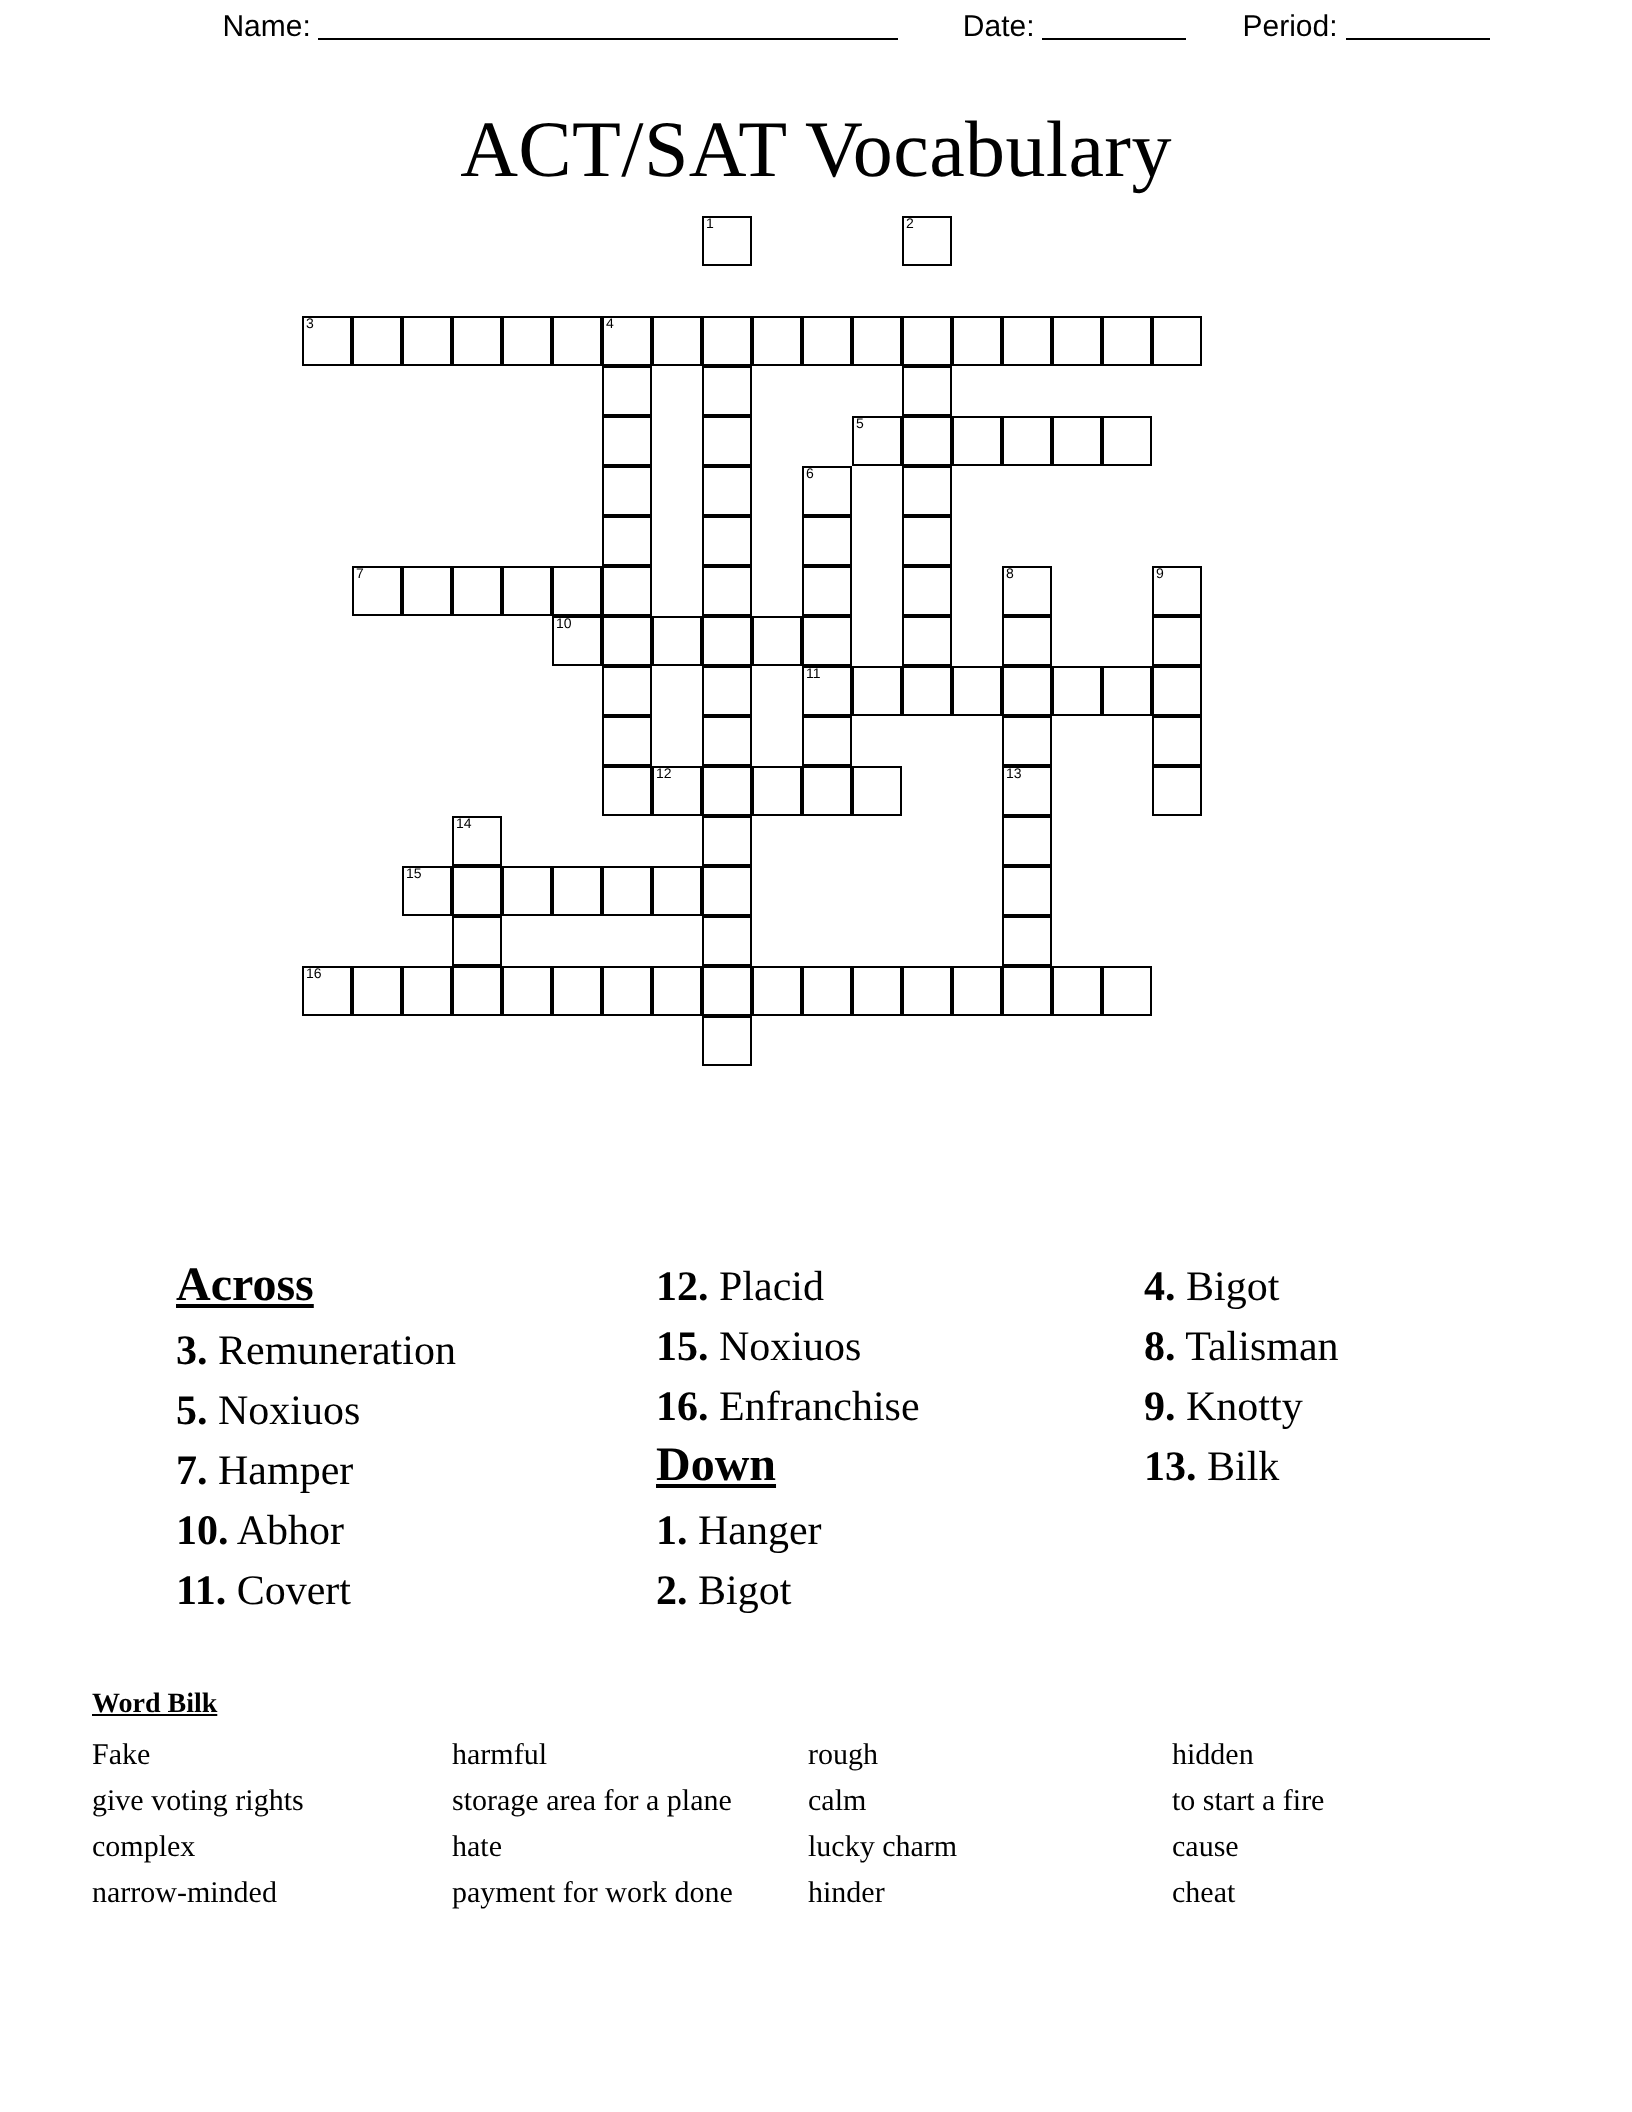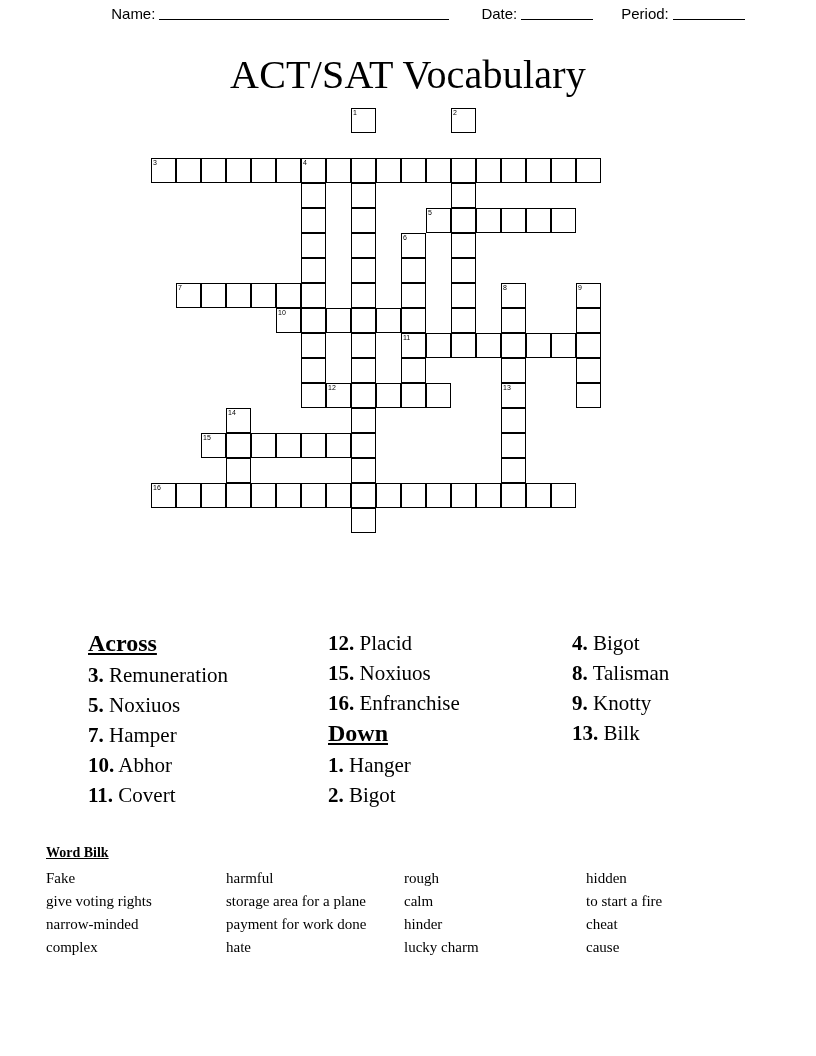--- a/index.html
+++ b/index.html
@@ -350,27 +350,27 @@
         <span class="wb-cell wb-c2">rough</span>
         <span class="wb-cell wb-c3">hidden</span>
       </div>
       <div class="wb-row">
         <span class="wb-cell wb-c0">give voting rights</span>
         <span class="wb-cell wb-c1">storage area for a plane</span>
         <span class="wb-cell wb-c2">calm</span>
         <span class="wb-cell wb-c3">to start a fire</span>
       </div>
       <div class="wb-row">
+        <span class="wb-cell wb-c0">complex</span>
+        <span class="wb-cell wb-c1">hate</span>
+        <span class="wb-cell wb-c2">lucky charm</span>
+        <span class="wb-cell wb-c3">cause</span>
+      </div>
+      <div class="wb-row">
         <span class="wb-cell wb-c0">narrow-minded</span>
         <span class="wb-cell wb-c1">payment for work done</span>
         <span class="wb-cell wb-c2">hinder</span>
         <span class="wb-cell wb-c3">cheat</span>
       </div>
-      <div class="wb-row">
-        <span class="wb-cell wb-c0">complex</span>
-        <span class="wb-cell wb-c1">hate</span>
-        <span class="wb-cell wb-c2">lucky charm</span>
-        <span class="wb-cell wb-c3">cause</span>
-      </div>
     </div>
   </div>
 
 </div>
 
 </body></html>

